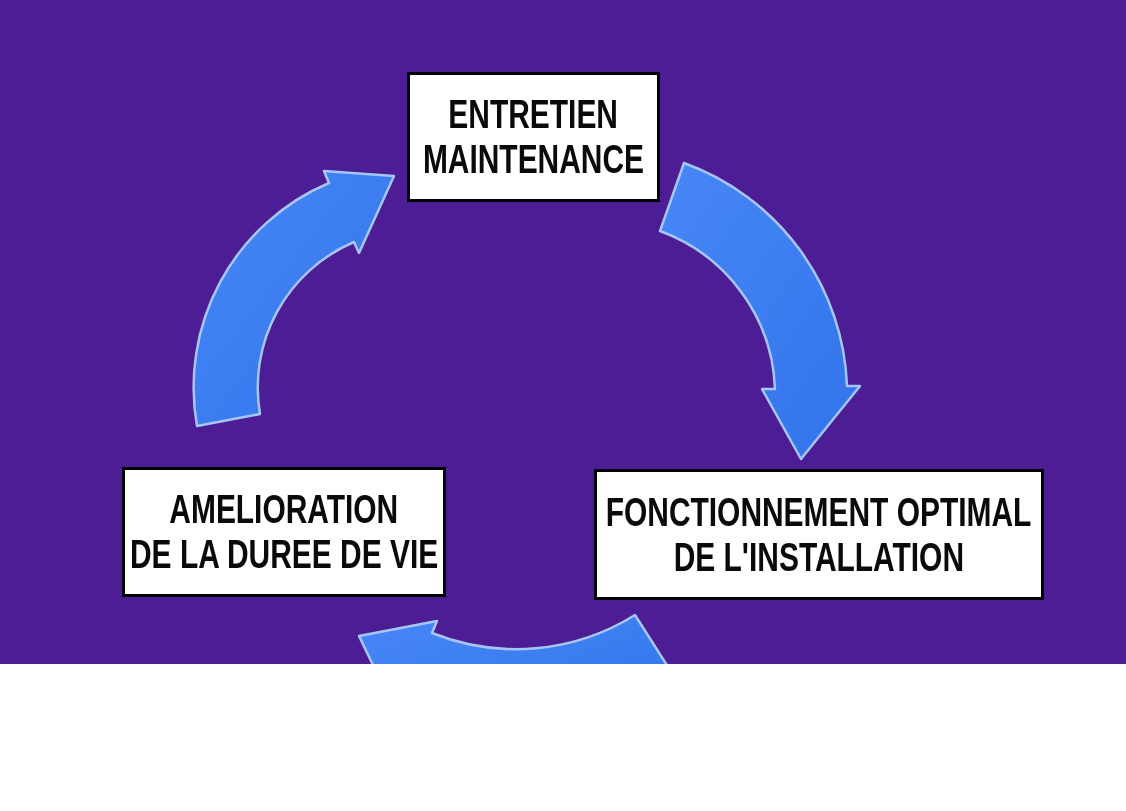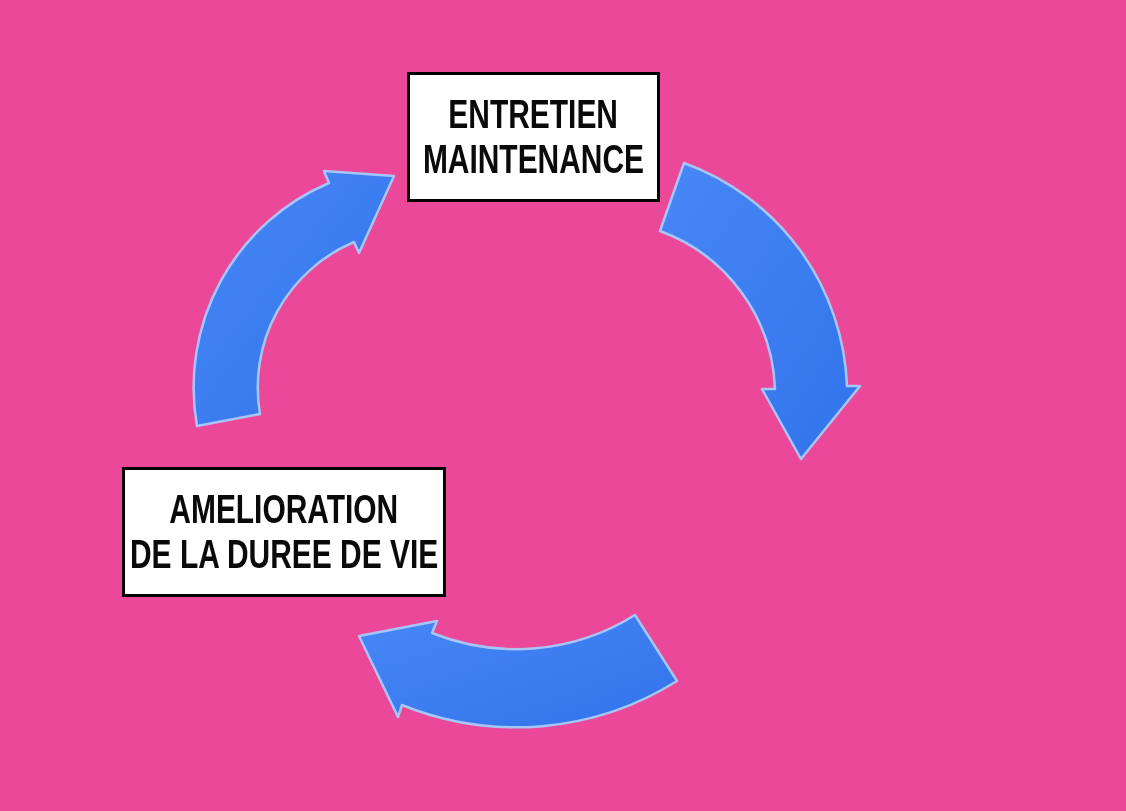--- a/index.html
+++ b/index.html
@@ -3,22 +3,22 @@
 <meta charset="utf-8">
 <style>
   html, body {
     margin: 0;
     padding: 0;
     background: #ffffff;
   }
   .canvas {
     position: relative;
     width: 1126px;
-    height: 811px;
-    background: #ec4899;
+    height: 664px;
+    background: #4c1d95;
     overflow: hidden;
     font-family: "Liberation Sans", sans-serif;
   }
   .arrows-svg {
     position: absolute;
     left: 0;
     top: 0;
     width: 1126px;
     height: 811px;
   }
@@ -67,19 +67,23 @@
     <path class="cycle-arrow" fill="url(#arrowGrad)" d="M684,163 A247,247 0 0 1 847,386 L860,386 L801,459 L762,389 L775,389 A175,175 0 0 0 660,231 Z"></path>
     <path class="cycle-arrow" fill="url(#arrowGrad)" d="M677,681 A303,303 0 0 1 402,705 L398,717 L359,636 L437,621 L432,633 A225,225 0 0 0 635,615 Z"></path>
     <path class="cycle-arrow" fill="url(#arrowGrad)" d="M197,426 A222,222 0 0 1 329,183 L324,171 L394,176 L359,253 L354,242 A158,158 0 0 0 260,414 Z"></path>
   </svg>
 
   <div class="node-box node-entretien">
     <span class="node-line">ENTRETIEN</span>
     <span class="node-line">MAINTENANCE</span>
   </div>
 
+  <div class="node-box node-fonctionnement">
+    <span class="node-line">FONCTIONNEMENT OPTIMAL</span>
+    <span class="node-line">DE L'INSTALLATION</span>
+  </div>
 
   <div class="node-box node-amelioration">
     <span class="node-line">AMELIORATION</span>
     <span class="node-line">DE LA DUREE DE VIE</span>
   </div>
 
 </div>
 
 </body></html>

